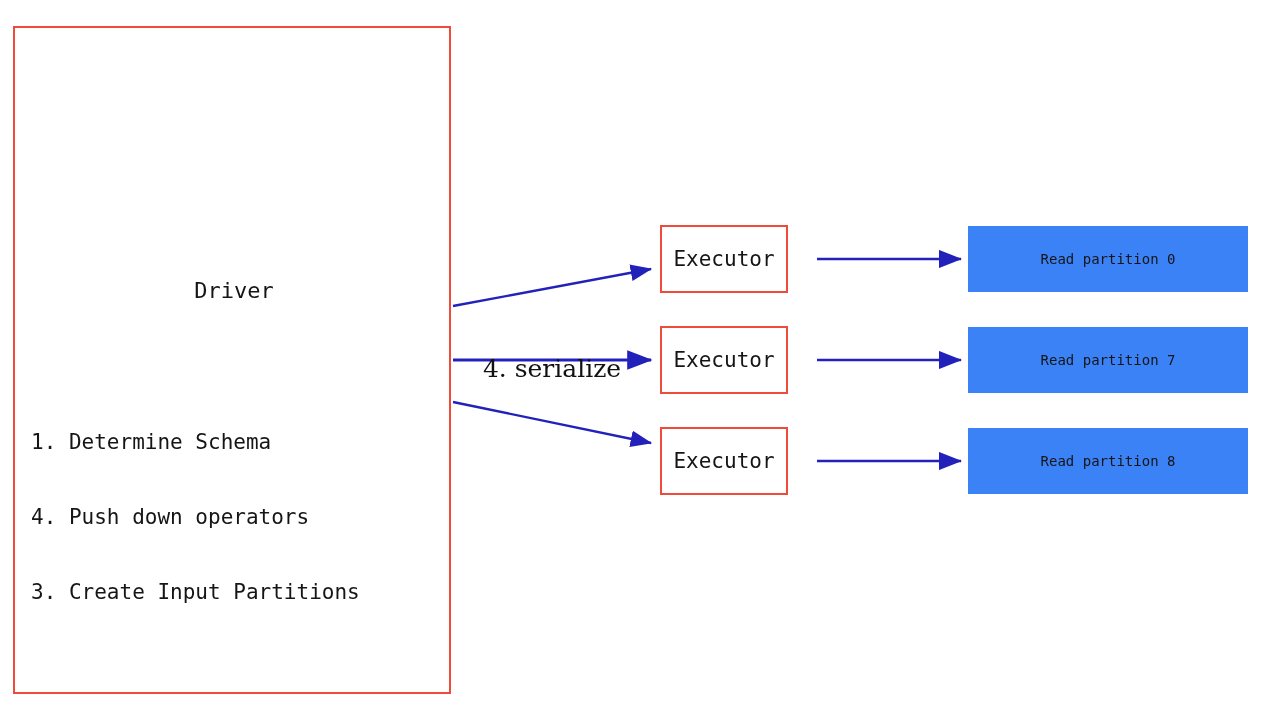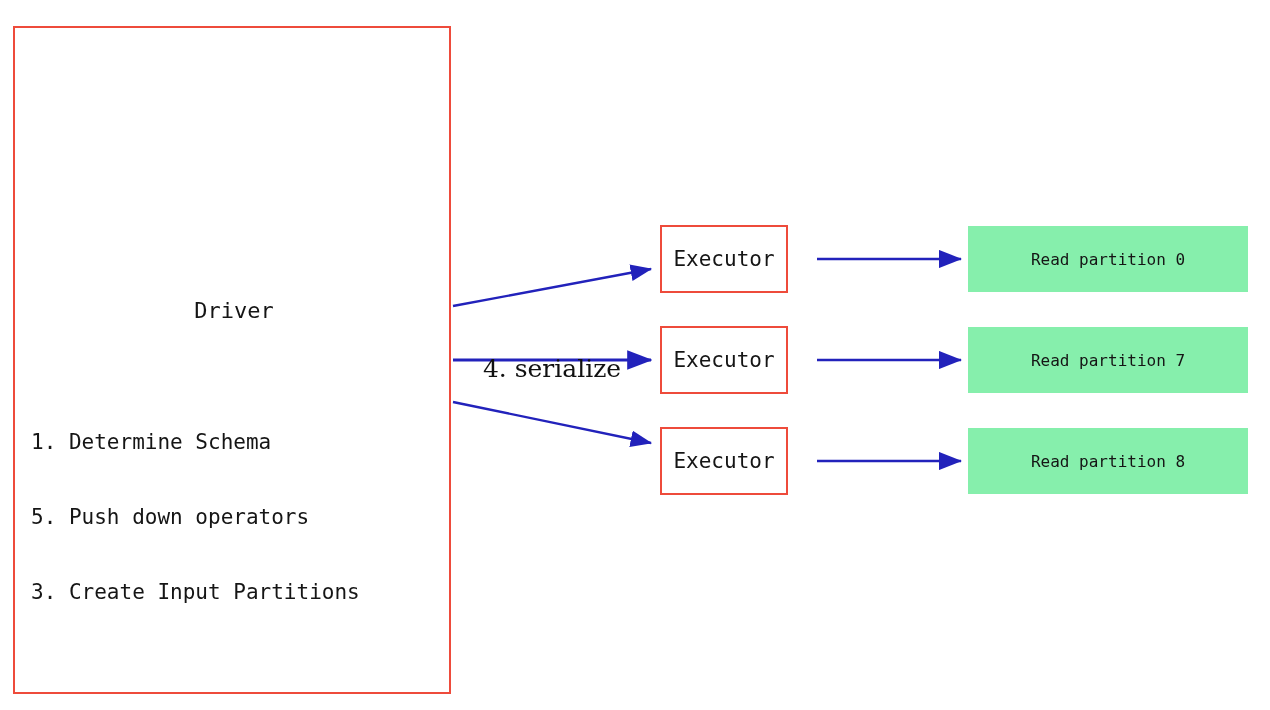--- a/index.html
+++ b/index.html
@@ -40,21 +40,20 @@
     position: absolute;
     left: 0;
     top: 250px;
     width: 438px;
     text-align: center;
     font-family: "DejaVu Sans Mono", "Liberation Mono", monospace;
     font-size: 22px;
     color: #151515;
     letter-spacing: 0px;
     white-space: pre;
-    margin-top: 20px;
   }
   .driver-steps {
     position: absolute;
     left: 16px;
     top: 352px;
     font-family: "DejaVu Sans Mono", "Liberation Mono", monospace;
     font-size: 21px;
     line-height: 25px;
     color: #151515;
     white-space: pre;
@@ -79,26 +78,26 @@
   }
   .exec-0 { left: 660px; top: 225px; }
   .exec-1 { left: 660px; top: 326px; }
   .exec-2 { left: 660px; top: 427px; }
 
   
   .partition-box {
     position: absolute;
     width: 280px;
     height: 66px;
-    background: #86efac;
+    background: #3b82f6;
     display: flex;
     align-items: center;
     justify-content: center;
     font-family: "DejaVu Sans Mono", "Liberation Mono", monospace;
-    font-size: 16px;
+    font-size: 14px;
     color: #151515;
     white-space: pre;
   }
   .part-0 { left: 968px; top: 226px; }
   .part-1 { left: 968px; top: 327px; }
   .part-2 { left: 968px; top: 428px; }
 
   
   .arrow-label {
     position: absolute;
@@ -142,21 +141,21 @@
 
     <line x1="817" y1="360" x2="961" y2="360" stroke="#2222bb" stroke-width="2.6" marker-end="url(#arrowhead)"></line>
 
     <line x1="817" y1="461" x2="961" y2="461" stroke="#2222bb" stroke-width="2.6" marker-end="url(#arrowhead)"></line>
   </svg>
 
   <div class="driver-box">
     <div class="driver-title">Driver</div>
     <div class="driver-steps">
       <div>1. Determine Schema</div>
-      <div>5. Push down operators</div>
+      <div>4. Push down operators</div>
       <div>3. Create Input Partitions</div>
     </div>
   </div>
 
   <div class="executor-box exec-0">Executor</div>
   <div class="executor-box exec-1">Executor</div>
   <div class="executor-box exec-2">Executor</div>
 
   <div class="partition-box part-0">Read partition 0</div>
   <div class="partition-box part-1">Read partition 7</div>

